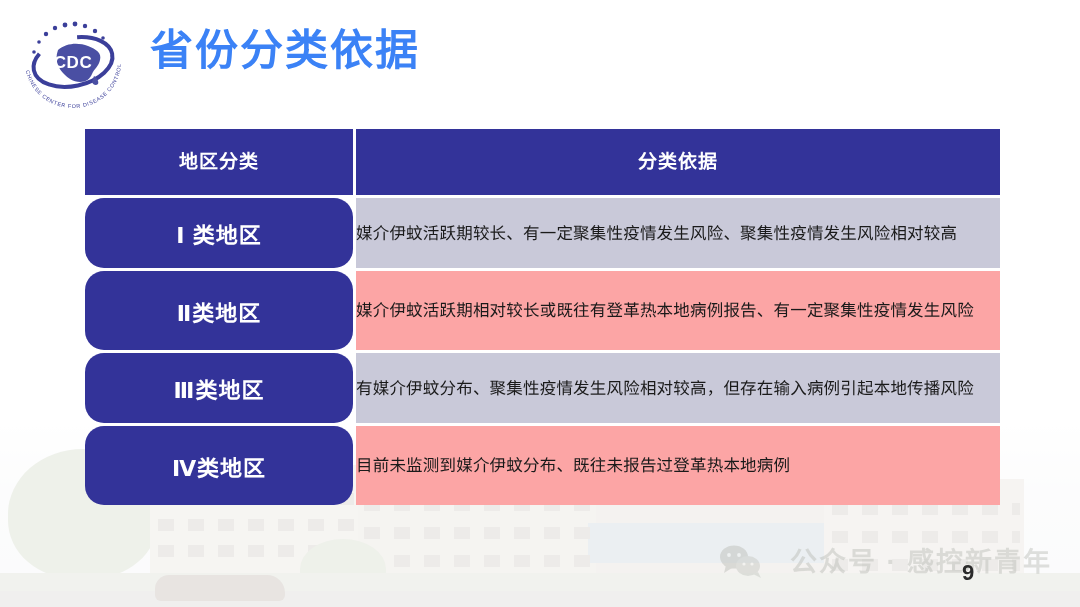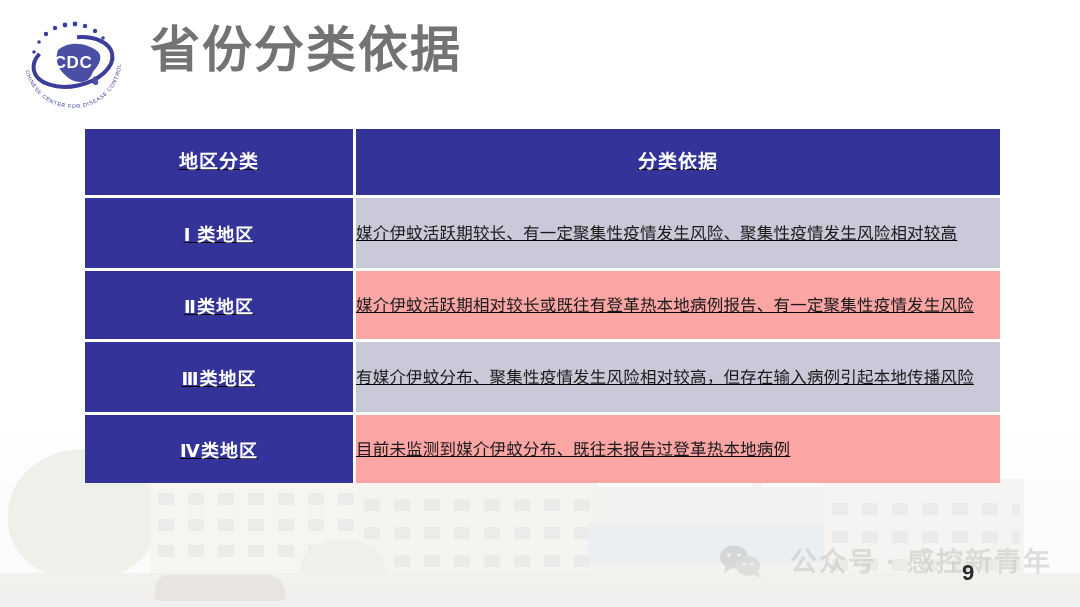--- a/index.html
+++ b/index.html
@@ -102,41 +102,40 @@
     left: 14px;
     top: 8px;
     width: 118px;
     height: 104px;
   }
 
   .title {
     position: absolute;
     left: 150px;
     top: 21px;
-    font-size: 50px;
+    font-size: 43px;
     line-height: 58px;
     font-weight: 700;
-    color: #737373;
+    color: #3b82f6;
     letter-spacing: 2px;
     white-space: nowrap;
   }
 
   
   .table-wrap {
     position: absolute;
     left: 82px;
     top: 126px;
     width: 918px;
   }
   .ctable {
     width: 918px;
     border-collapse: separate;
     border-spacing: 3px 3px;
     table-layout: fixed;
-    text-decoration: underline;
   }
   .ctable col.c-cat { width: 268px; }
   .ctable col.c-desc { width: 644px; }
 
   .ctable th,
   .ctable td {
     padding: 0;
     margin: 0;
     vertical-align: middle;
   }
@@ -148,39 +147,40 @@
     font-weight: 700;
     text-align: center;
     height: 66px;
     line-height: 66px;
     letter-spacing: 1px;
   }
 
   .cat-cell {
     background: #333399;
     color: #ffffff;
-    font-size: 18px;
+    font-size: 22px;
     font-weight: 700;
     text-align: center;
     letter-spacing: 1px;
+    border-radius: 19px;
   }
 
   .desc-cell {
     color: #1a1a1a;
     font-size: 16.5px;
     line-height: 25px;
     text-align: left;
     padding: 0 14px 0 16px;
     letter-spacing: 0.2px;
   }
 
   .row-a .cat-cell,
   .row-a .desc-cell { height: 70px; }
   .row-b .cat-cell,
-  .row-b .desc-cell { height: 68px; }
+  .row-b .desc-cell { height: 79px; }
 
   .desc-cell.shade-dark  { background: #c9c9d9; }
   .desc-cell.shade-light { background: #fca5a5; }
 
   
   .footer-mark {
     position: absolute;
     left: 718px;
     top: 540px;
     display: flex;

